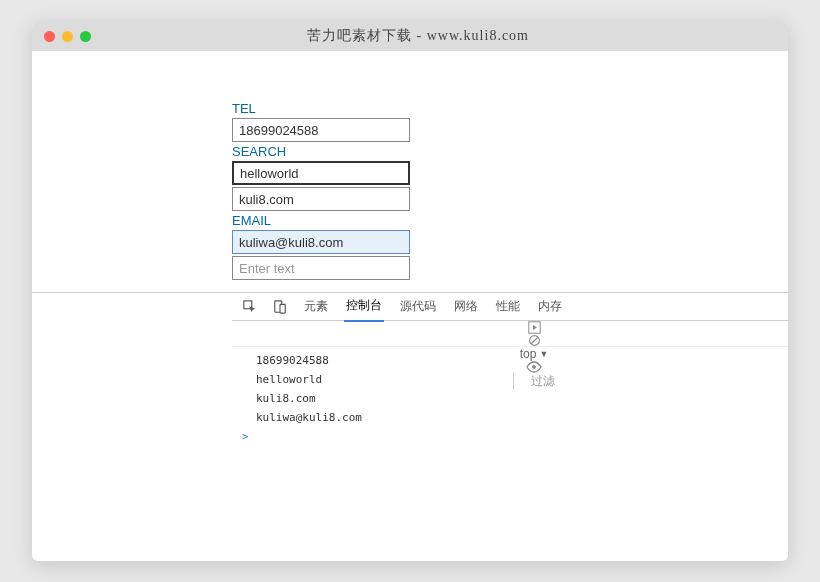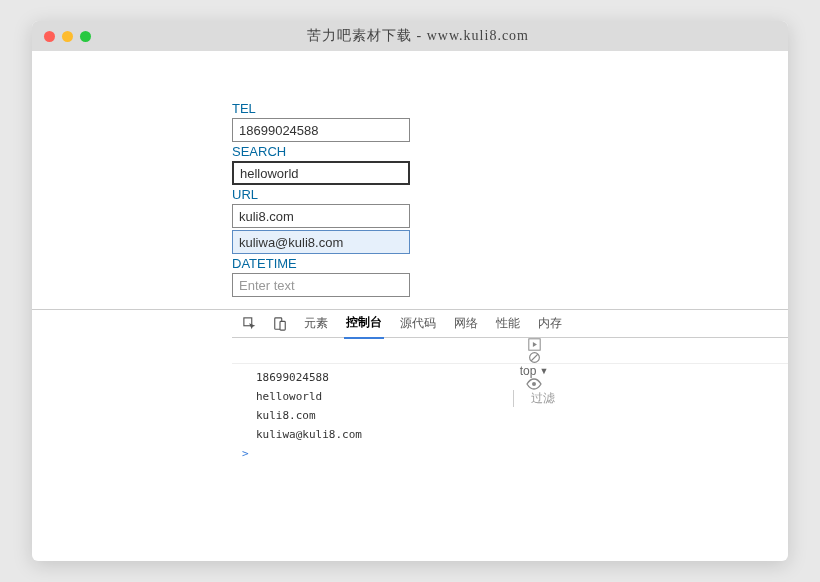--- a/index.html
+++ b/index.html
@@ -105,21 +105,21 @@
   }
   .dt-tab {
     color: #555;
     font-size: 12px;
     padding: 6px 2px;
     cursor: pointer;
   }
   .dt-tab.active {
     color: #000;
     border-bottom: 2px solid #3b7edb;
-    font-weight: 700;
+    font-weight: 400;
   }
   .dt-toolbar {
     height: 26px;
     border-bottom: 1px solid #eee;
     display: flex;
     align-items: center;
     padding: 0 10px;
     color: #666;
     flex-direction: column;
   }
@@ -171,30 +171,29 @@
       <div class="field-label">TEL</div>
       <input class="field-input" type="text" value="18699024588" style="">
     </div>
 
     <div class="field-group">
       <div class="field-label">SEARCH</div>
       <input class="field-input search-focus" type="text" value="helloworld" style="">
     </div>
 
     <div class="field-group">
-      <div class="field-label">URL</div>
       <input class="field-input" type="text" value="kuli8.com" style="">
     </div>
 
     <div class="field-group">
+      <div class="field-label">EMAIL</div>
       <input class="field-input email-hl" type="text" value="kuliwa@kuli8.com" style="">
     </div>
 
     <div class="field-group">
-      <div class="field-label">DATETIME</div>
       <input class="field-input" type="text" placeholder="Enter text" style="">
     </div>
 
     <div class="devtools" style="margin-top:12px; margin-left:-200px; width:804px;">
       <div style="padding-left:200px;">
       <div class="dt-tabs">
         <span class="dt-icon">
           <svg width="14" height="14" viewBox="0 0 16 16">
                 <rect x="1" y="1" width="9" height="9" fill="none" stroke="#555" stroke-width="1.3"></rect>
                 <path d="M7 7 L14 10 L11 11 L10 14 Z" fill="#555"></path>

